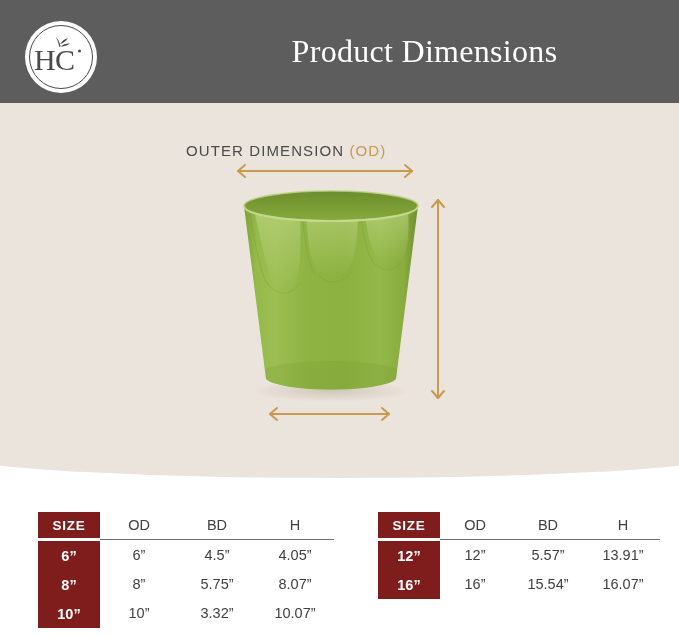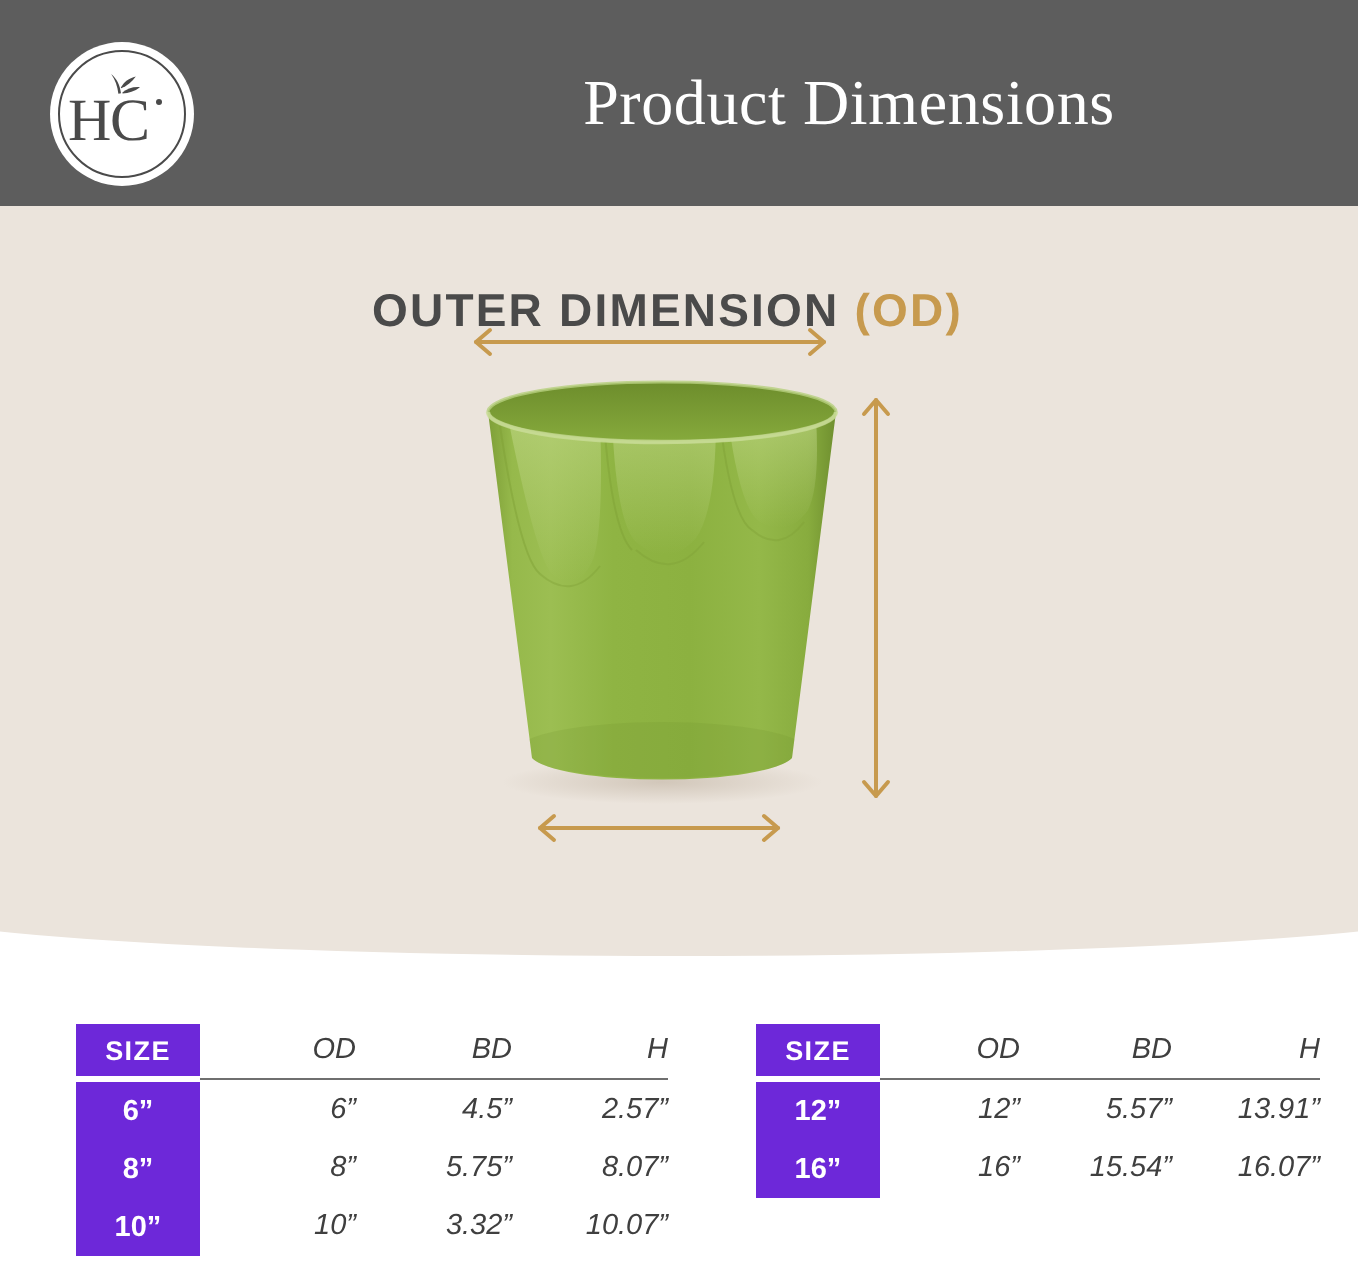--- a/index.html
+++ b/index.html
@@ -57,22 +57,22 @@
     background:#ebe4dc;
     border-bottom-left-radius:50% 26px;
     border-bottom-right-radius:50% 26px;
   }
 
   
   #pot{position:absolute;left:236px;top:86px;width:190px;height:215px;}
 
   
   .dimlabel{
-    position:absolute;color:#4a4a4a;font-weight:bold;
-    font-size:23px;letter-spacing:1.1px;white-space:nowrap;
+    position:absolute;color:#4a4a4a;font-weight:normal;
+    font-size:15px;letter-spacing:1.1px;white-space:nowrap;
   }
   .dimlabel .accent{color:#c79a4e;}
   #label-od{left:186px;top:39px;}
   #label-bd{left:195px;top:326px;}
   #label-h{left:462px;top:199px;}
 
   
   .arrow{position:absolute;}
   #arrow-od{left:230px;top:60px;}
   #arrow-bd{left:262px;top:303px;}
@@ -80,37 +80,37 @@
 
   
   .spec-table{
     position:absolute;font-size:14px;color:#3f3f3f;
   }
   #table-left{left:38px;top:512px;width:290px;}
   #table-right{left:378px;top:512px;width:263px;}
 
   .spec-table .grid{position:relative;}
   .sizecol{
-    position:absolute;left:0;top:0;background:#6d28d9;
+    position:absolute;left:0;top:0;background:#7f1d1d;
   }
   .sizecol-head{
     height:26px;display:flex;align-items:center;justify-content:center;
     color:#ffffff;font-weight:bold;font-size:13.5px;letter-spacing:.7px;
   }
   .sizecol-gap{height:3px;background:#ffffff;}
   .sizecol-cell{
     height:29px;display:flex;align-items:center;justify-content:center;
     color:#ffffff;font-weight:bold;font-size:14.5px;
   }
   .datacols{position:relative;}
   .drow{display:flex;align-items:center;}
   .drow.head{height:26px;}
   .drow.body{height:29px;}
   .dcell{
-    text-align:right;color:#3f3f3f;font-size:14.5px;font-style:italic;
+    text-align:center;color:#3f3f3f;font-size:14.5px;
   }
   .drow.head .dcell{font-size:14.5px;color:#3f3f3f;}
   .hline{height:1px;background:#6f6f6f;margin-top:1px;}
 </style>
 </head>
 <body>
 
 <div id="header">
 
   <div id="logo-block">
@@ -229,21 +229,21 @@
       <div class="datacols" style="margin-left: 62px; width: 234px;">
         <div class="drow head">
           <div class="dcell" style="width: 78px;">OD</div>
           <div class="dcell" style="width: 78px;">BD</div>
           <div class="dcell" style="width: 78px;">H</div>
         </div>
         <div class="hline"></div>
         <div class="drow body">
           <div class="dcell" style="width: 78px;">6”</div>
           <div class="dcell" style="width: 78px;">4.5”</div>
-          <div class="dcell" style="width: 78px;">2.57”</div>
+          <div class="dcell" style="width: 78px;">4.05”</div>
         </div>
         <div class="drow body">
           <div class="dcell" style="width: 78px;">8”</div>
           <div class="dcell" style="width: 78px;">5.75”</div>
           <div class="dcell" style="width: 78px;">8.07”</div>
         </div>
         <div class="drow body">
           <div class="dcell" style="width: 78px;">10”</div>
           <div class="dcell" style="width: 78px;">3.32”</div>
           <div class="dcell" style="width: 78px;">10.07”</div>

